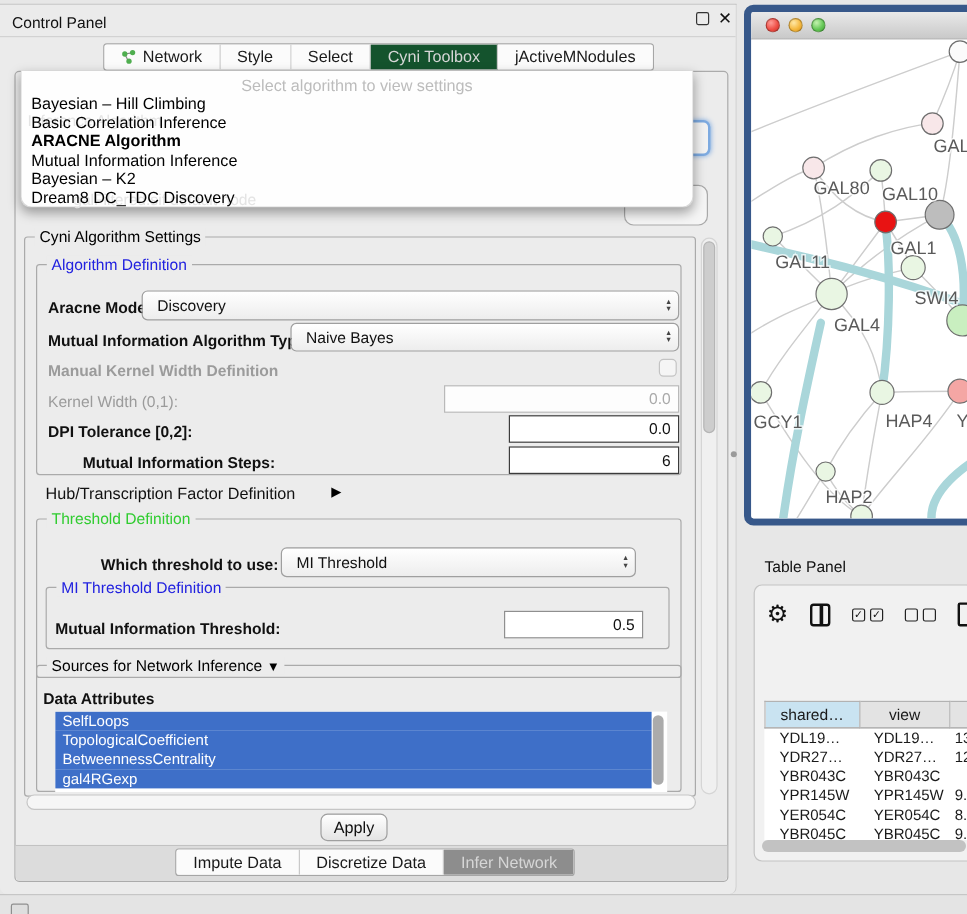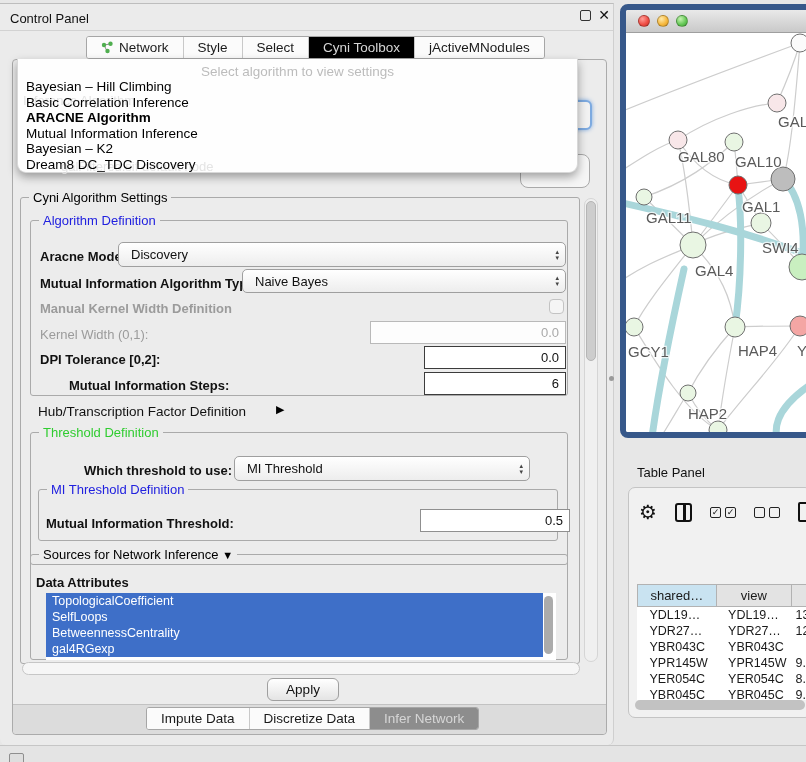--- a/index.html
+++ b/index.html
@@ -16,21 +16,21 @@
   #cp-title { left:10px; top:7px; font-size:13px; color:#111; }
   #cp-float { right:22px; top:6px; width:11px; height:11px; border:1.5px solid #333; border-radius:2px; }
   #cp-close { right:3px; top:3px; font-size:14px; font-weight:bold; color:#111; }
 
   
   .tabstrip { display:flex; height:23px; border:1px solid #a6a6a6; border-radius:3px;
               background:#fbfbfb; overflow:hidden; }
   .tabstrip .tab { display:flex; align-items:center; gap:5px; padding:0 14px; font-size:13.5px;
                    color:#1a1a1a; border-right:1px solid #c9c9c9; background:#fbfbfb; cursor:default; }
   .tabstrip .tab:last-child { border-right:none; }
-  .tabstrip .tab.selected { background:#000000; color:#d6d6d6; }
+  .tabstrip .tab.selected { background:#14532d; color:#d6d6d6; }
   #top-tabs { left:86px; top:32px; }
   #bottom-tabs { left:146px; top:703px; }
 
   #main-box { left:12px; top:55px; width:595px; height:676px; border:1px solid #ababab;
               border-radius:4px; background:#ececec; }
 
   
   #algo-popup { left:17px; top:55px; width:561px; height:114px; background:#fefefe;
                 border:1px solid #d8d8d8; border-top:none; border-radius:0 0 9px 9px;
                 box-shadow:0 4px 10px rgba(0,0,0,0.35); z-index:30; }
@@ -78,21 +78,21 @@
   #attr-vscroll { left:544px; top:592px; width:9px; height:58px; background:#ababab; border-radius:5px; z-index:6;}
   #src-hscroll { left:22px; top:658px; width:558px; height:13px; border:1px solid #c6c6c6;
                  border-radius:7px; background:#f6f6f6; }
 
   
   #settings-scroll-track { left:584px; top:194px; width:14px; height:464px; background:#f0f0f0;
                            border:1px solid #d5d5d5; border-radius:7px; }
   #settings-scroll-thumb { left:586px; top:197px; width:10px; height:160px; background:#cdcdcd;
                            border:1px solid #b5b5b5; border-radius:6px; }
 
-  #apply-btn { left:267px; top:674px; width:72px; height:23px; border:1px solid #9f9f9f;
+  #apply-btn { left:267px; top:674px; width:56px; height:23px; border:1px solid #9f9f9f;
                border-radius:6px; background:linear-gradient(#ffffff,#e4e4e4);
                font-size:13.5px; color:#111; text-align:center; line-height:21px; }
   #cp-bottom-divider { left:13px; top:700px; width:593px; height:30px; background:#dcdcdc;
                        border-top:1px solid #c2c2c2; border-radius:0 0 4px 4px; }
   #split-dot { left:609px; top:376px; width:5px; height:5px; background:#9a9a9a; border-radius:50%; }
 
   
   #net-window { left:620px; top:4px; width:192px; height:434px; border:6px solid #37588a;
                 border-radius:8px 0 0 8px; background:#fff; overflow:hidden; }
   #net-titlebar { height:23px; background:linear-gradient(#e9e9e9,#c9c9c9);
@@ -233,29 +233,29 @@
     <span>MI Threshold</span>
     <span class="stepper">
         <span>▴</span>
         <span>▾</span>
       </span>
   </div>
   <div class="group" style="left:38px;top:485px;width:520px;height:52px;">
     <span class="legend blue">MI Threshold Definition</span>
   </div>
   <span class="fldlabel" style="left:46px;top:512px;">Mutual Information Threshold:</span>
-  <div class="field mid" style="left:420px;top:505px;width:150px;height:23px;">0.5</div>
+  <div class="field mid" style="left:420px;top:505px;width:116px;height:23px;">0.5</div>
 
   <div class="group" style="left:30px;top:550px;width:538px;height:106px;">
     <span class="legend" style="background:#ececec;"><span>Sources for Network Inference</span> <span class="tri">▼</span></span>
   </div>
   <span class="fldlabel" style="left:36px;top:571px;">Data Attributes</span>
   <div id="attr-list" class="abs">
+      <div class="attr-item">SelfLoops</div>
       <div class="attr-item">TopologicalCoefficient</div>
-      <div class="attr-item">SelfLoops</div>
       <div class="attr-item">BetweennessCentrality</div>
       <div class="attr-item">gal4RGexp</div>
     </div>
   <div id="attr-vscroll" class="abs"></div>
   <div id="src-hscroll" class="abs"></div>
 
   <div id="apply-btn" class="abs">Apply</div>
   <div id="cp-bottom-divider" class="abs"></div>
   <div id="bottom-tabs" class="tabstrip abs" style="z-index:10;">
       <div class="tab">Impute Data</div>

